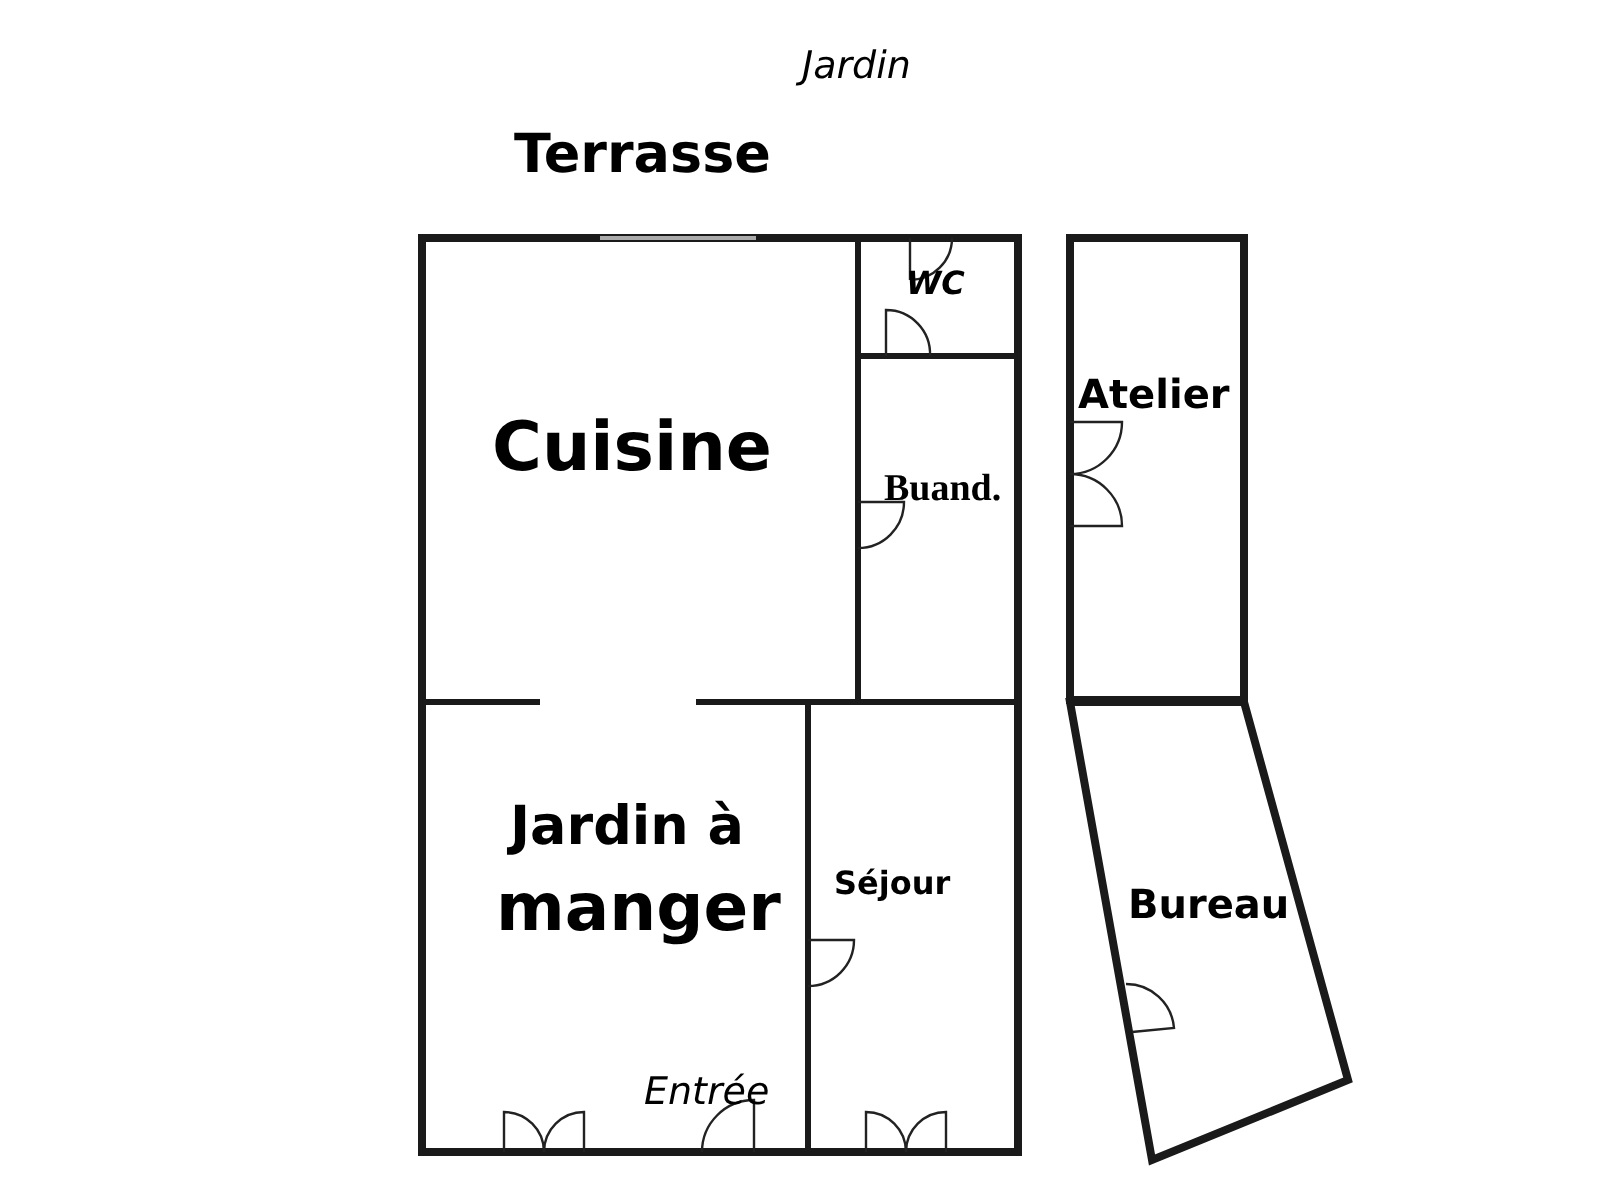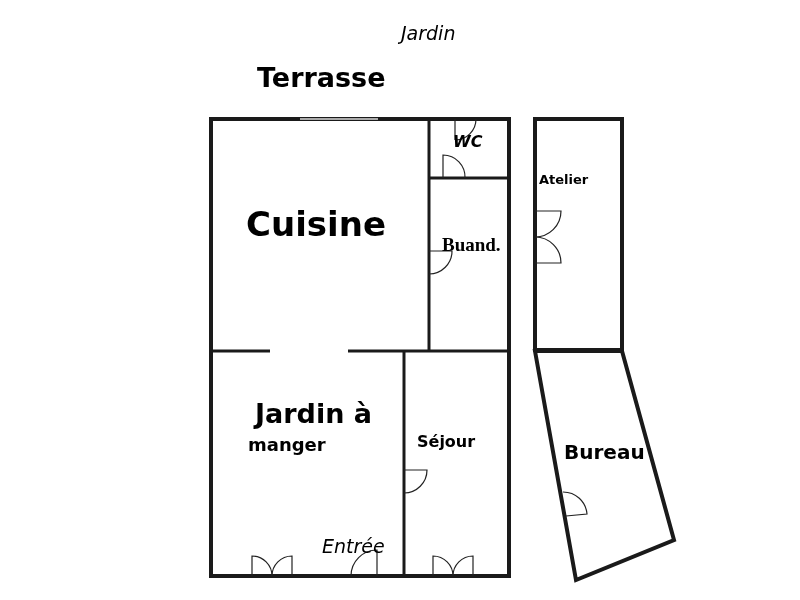--- a/index.html
+++ b/index.html
@@ -52,18 +52,18 @@
 
   <path class="door" d="M563,492 A24,24 0 0 1 587,514 L566,516"></path>
 </svg>
 
 <span class="ital" style="left:401px; top:22px; font-size:19px;text-align:right;">Jardin</span>
 <span class="lbl" style="left:257px; top:62px; font-size:27px;">Terrasse</span>
 
 <span class="lbl" style="left:246px; top:204px; font-size:34px;">Cuisine</span>
 <span class="lbl" style="left:453px; top:132px; font-size:16px;font-style:italic;">WC</span>
 <span class="lbl" style="left:442px; top:234px; font-size:19px;font-family:Liberation Serif, serif;">Buand.</span>
-<span class="lbl" style="left:539px; top:172px; font-size:13px;">Atelier</span>
+<span class="lbl" style="left:539px; top:185px; font-size:20px;">Atelier</span>
 <span class="lbl" style="left:255px; top:398px; font-size:27px;">Jardin à</span>
-<span class="lbl" style="left:248px; top:434px; font-size:18px;">manger</span>
+<span class="lbl" style="left:248px; top:434px; font-size:33px;">manger</span>
 <span class="lbl" style="left:417px; top:432px; font-size:16px;">Séjour</span>
 <span class="lbl" style="left:564px; top:440px; font-size:20px;">Bureau</span>
 <span class="ital" style="left:322px; top:535px; font-size:19px;">Entrée</span>
 
 </body></html>

